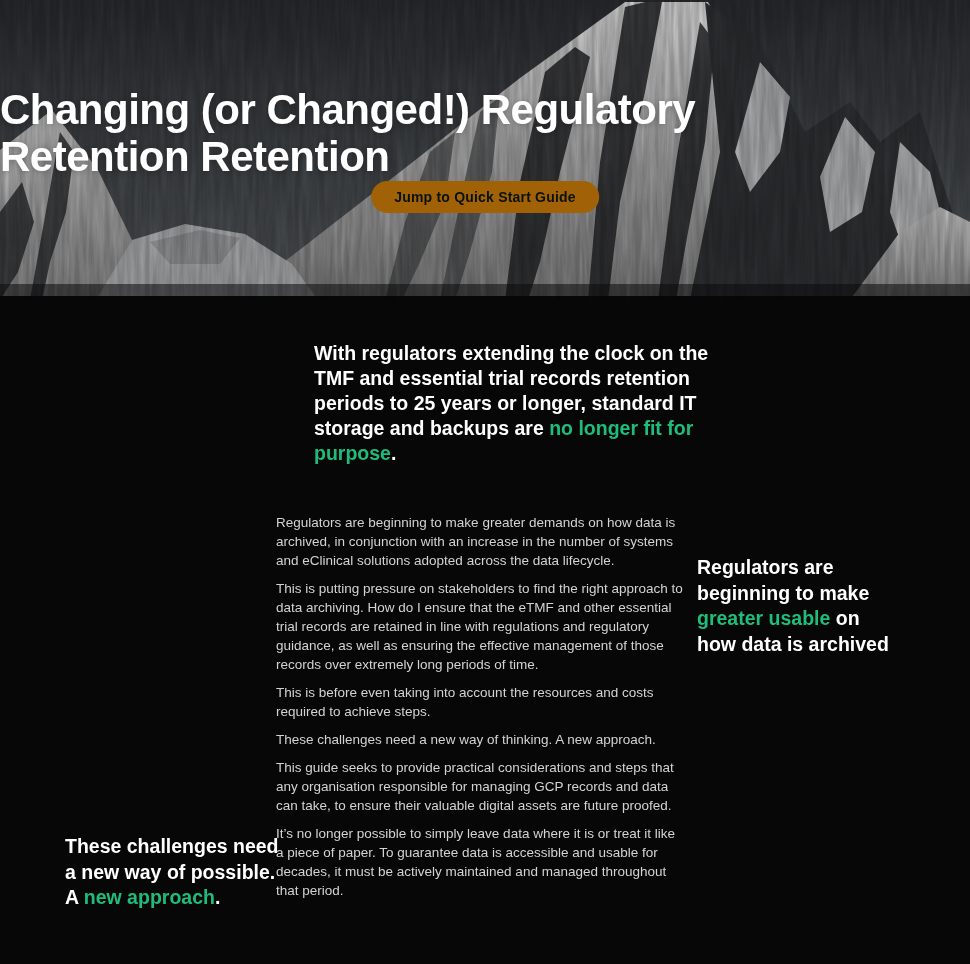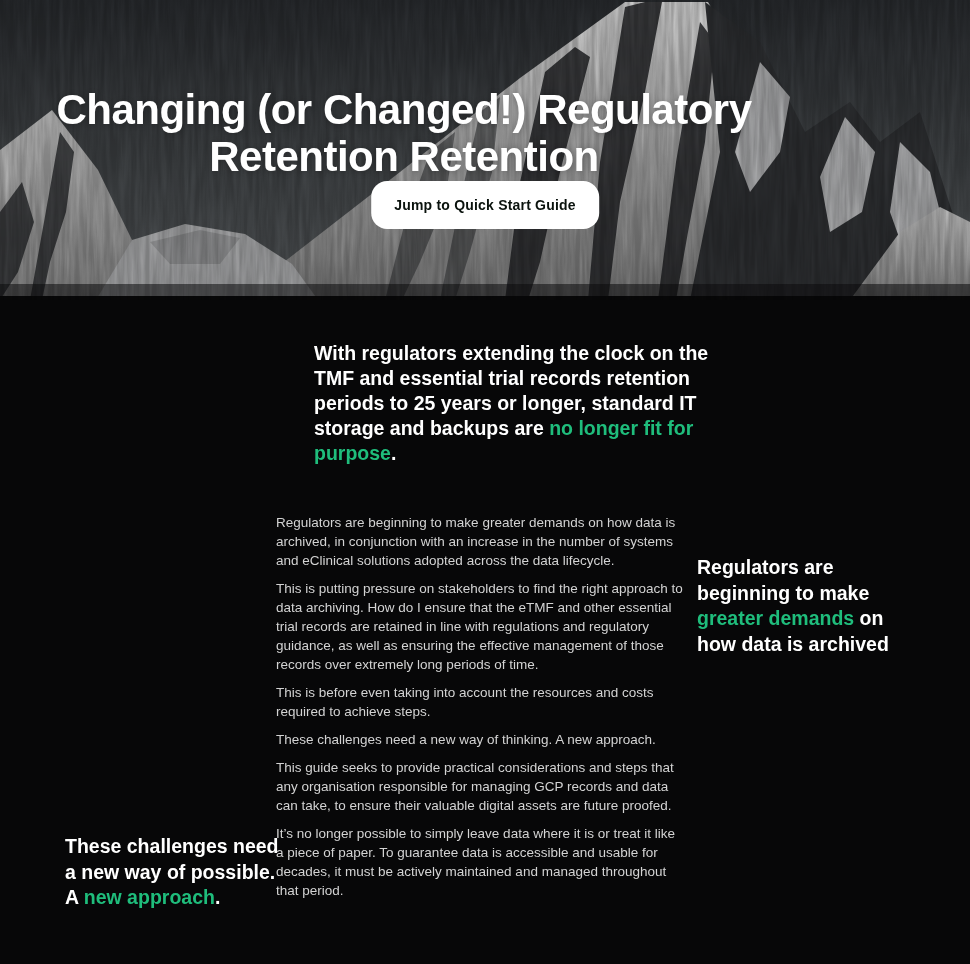--- a/index.html
+++ b/index.html
@@ -23,37 +23,36 @@
     width: 970px;
     height: 300px;
     overflow: hidden;
   }
   .hero svg { display: block; }
   .hero-title {
     position: absolute;
     top: 58px;
     left: 0;
     width: 808px;
-    text-align: center;
     color: #ffffff;
     font-size: 42px;
     font-weight: 700;
     line-height: 47px;
     letter-spacing: -0.5px;
     text-shadow: 0 1px 6px rgba(0,0,0,0.25);
   }
   .cta-button {
     position: absolute;
     top: 181px;
     left: 50%;
     transform: translateX(-50%);
-    background: #ffffff;
+    background: #a16207;
     color: #0a120d;
     border: none;
-    height: 48px;
+    height: 32px;
     padding: 8px 23px;
     border-radius: 16px;
     font-family: "Liberation Sans", sans-serif;
     font-size: 14px;
     font-weight: 700;
     letter-spacing: 0.2px;
     cursor: pointer;
     white-space: nowrap;
   }
 
@@ -183,20 +182,20 @@
   <div class="article-body">
     <p>Regulators are beginning to make greater demands on how data is archived, in conjunction with an increase in the number of systems and eClinical solutions adopted across the data lifecycle.</p>
     <p>This is putting pressure on stakeholders to find the right approach to data archiving. How do I ensure that the eTMF and other essential trial records are retained in line with regulations and regulatory guidance, as well as ensuring the effective management of those records over extremely long periods of time.</p>
     <p>This is before even taking into account the resources and costs required to achieve steps.</p>
     <p>These challenges need a new way of thinking. A new approach.</p>
     <p>This guide seeks to provide practical considerations and steps that any organisation responsible for managing GCP records and data can take, to ensure their valuable digital assets are future proofed.</p>
     <p>It’s no longer possible to simply leave data where it is or treat it like a piece of paper. To guarantee data is accessible and usable for decades, it must be actively maintained and managed throughout that period.</p>
   </div>
 
   <div class="pull-quote pull-quote-right">
-    <span>Regulators are beginning to make </span><span class="hl">greater demands</span><span> on how data is archived</span>
+    <span>Regulators are beginning to make </span><span class="hl">greater usable</span><span> on how data is archived</span>
   </div>
 
   <div class="pull-quote pull-quote-left">
     <span>These challenges need a new way of possible. A </span><span class="hl">new approach</span><span>.</span>
   </div>
 
 </div>
 
 </body></html>

